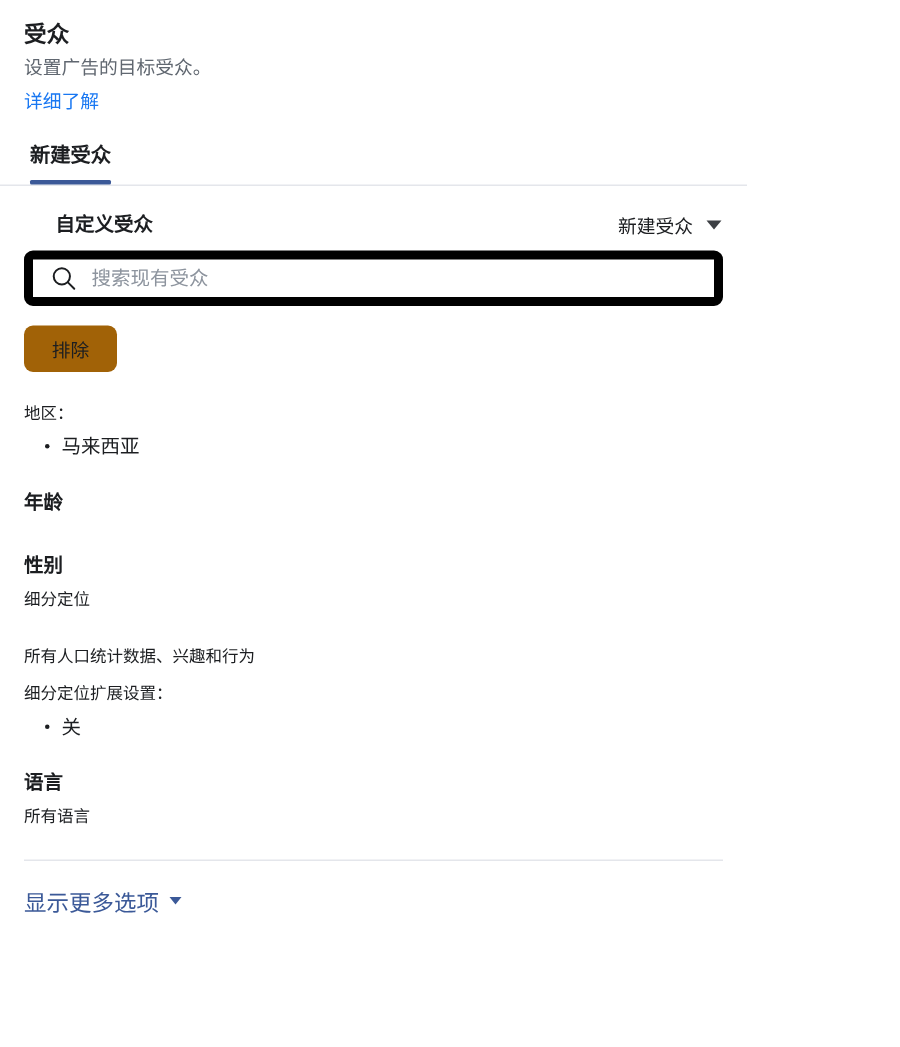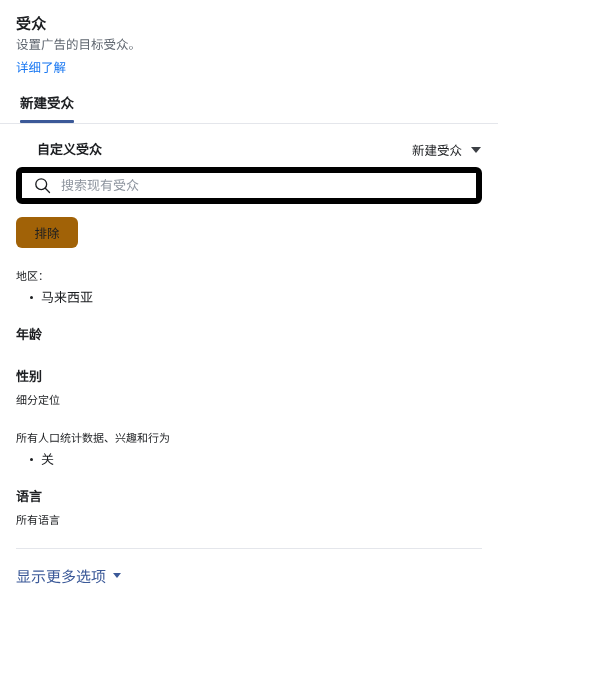--- a/index.html
+++ b/index.html
@@ -296,20 +296,21 @@
       <div class="section-title">年龄</div>
     </div>
 
     <div class="section">
       <div class="section-title">性别</div>
       <p class="section-line">细分定位</p>
     </div>
 
     <div class="section">
       <p class="section-line">所有人口统计数据、兴趣和行为</p>
+      <p class="section-line" style="margin-top:6px">细分定位扩展设置：</p>
       <ul class="bullets">
         <li>关</li>
       </ul>
     </div>
 
     <div class="section">
       <div class="section-title">语言</div>
       <p class="section-line">所有语言</p>
     </div>
 

